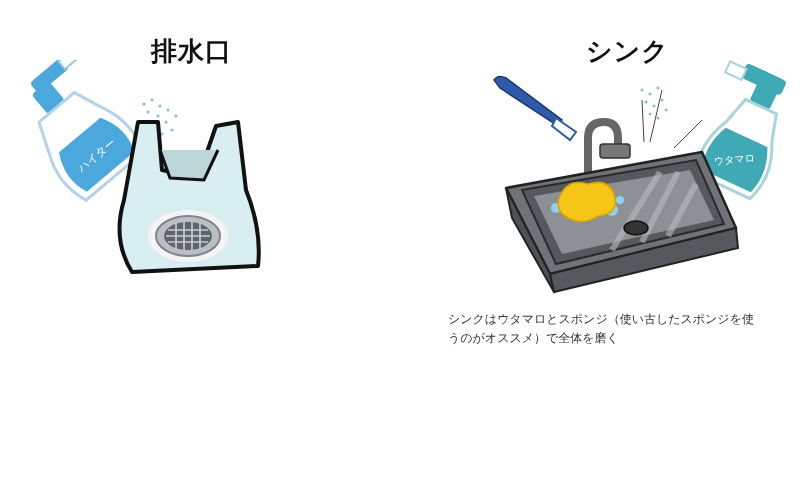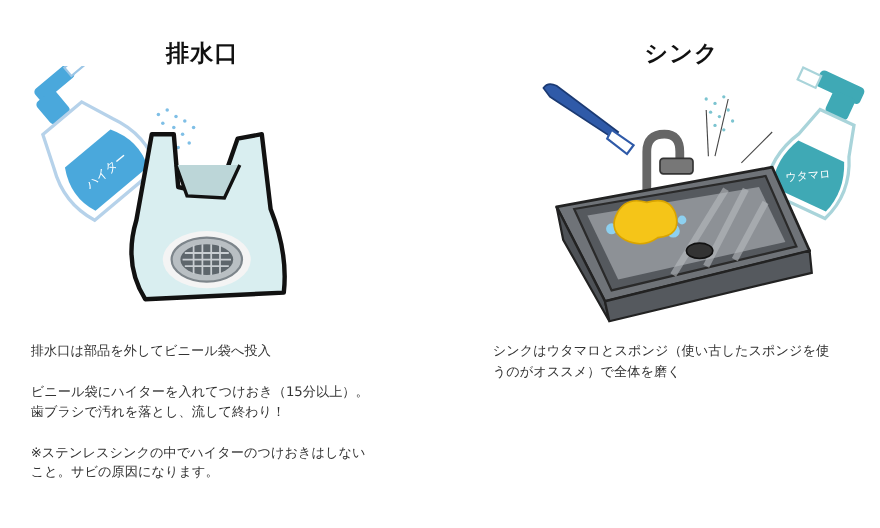--- a/index.html
+++ b/index.html
@@ -1,21 +1,21 @@
 <!DOCTYPE html>
 <html><head>
 <meta charset="utf-8">
 <style>
   html, body { margin:0; padding:0; background:#ffffff; }
   body { width:800px; height:480px; position:relative; overflow:hidden;
          font-family:"DejaVu Sans","Liberation Sans",sans-serif; color:#222; }
   .col { position:absolute; top:0; width:400px; height:480px; }
   .col.left { left:0; }
   .col.right { left:412px; }
-  .title { position:absolute; top:34px; font-size:21px; font-weight:bold; color:#111; letter-spacing:1px; }
+  .title { position:absolute; top:34px; font-size:26px; font-weight:bold; color:#111; letter-spacing:1px; }
   .left .title { left:151px; }
   .right .title { left:174px; }
   .illus { position:absolute; }
   .text { position:absolute; font-size:12px; line-height:18.5px; color:#333; }
   .left .text { left:28px; top:310px; width:360px; }
   .right .text { left:36px; top:310px; width:360px; }
   .para { margin:0 0 18px 0; white-space:pre-line; }
 </style>
 </head>
 <body>
@@ -62,27 +62,20 @@
             <line x1="148" y1="182" x2="188" y2="182"></line>
           <line x1="156" y1="163" x2="156" y2="189"></line>
             <line x1="164" y1="162" x2="164" y2="190"></line>
             <line x1="172" y1="162" x2="172" y2="190"></line>
             <line x1="180" y1="163" x2="180" y2="189"></line>
         </g>
       </g>
     </g>
   </svg>
 
-  <div class="text">
-    <p class="para">排水口は部品を外してビニール袋へ投入</p>
-    <p class="para">ビニール袋にハイターを入れてつけおき（15分以上）。
-歯ブラシで汚れを落とし、流して終わり！</p>
-    <p class="para">※ステンレスシンクの中でハイターのつけおきはしない
-こと。サビの原因になります。</p>
-  </div>
 </div>
 
 <div class="col right">
   <div class="title">シンク</div>
 
   <svg class="illus" style="left:80px;top:60px" width="330" height="240" viewBox="0 0 330 240">
 
     <g>
       <path d="M2 20 Q6 14 14 18 L70 60 L66 66 L8 28 Z" fill="#2f5aa8" stroke="#1b3a73" stroke-width="1.5"></path>
       <path d="M64 58 L84 72 L78 80 L60 66 Z" fill="#fff" stroke="#2f5aa8" stroke-width="2"></path>

